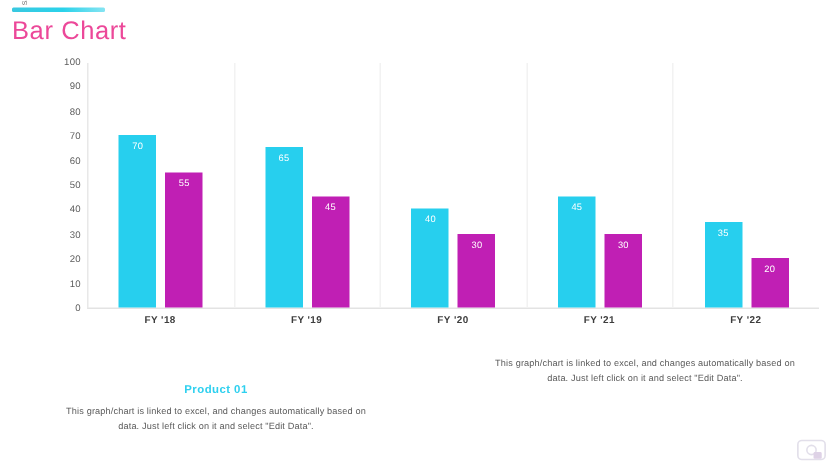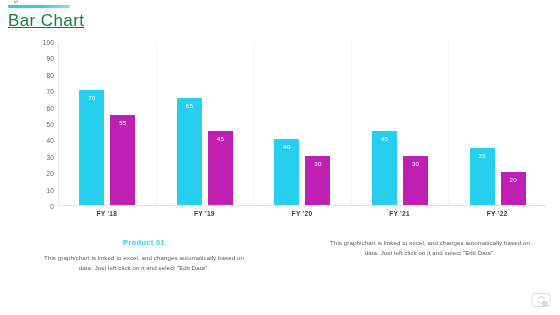--- a/index.html
+++ b/index.html
@@ -26,23 +26,22 @@
     background: linear-gradient(to right, #39c8e0, #2ad2ea 55%, #86e4f2);
     border-radius: 1px;
   }
   #page-title {
     position: absolute;
     left: 8px;
     top: 11px;
     font-size: 17px;
     font-weight: 400;
     letter-spacing: 0.4px;
-    color: #15803d;
+    color: #ec4899;
     line-height: 20px;
-    text-decoration: underline;
   }
 
   
   #chart-area {
     position: absolute;
     left: 18px;
     top: 42px;
     width: 528px;
     height: 182px;
   }
@@ -159,21 +158,21 @@
   #caption-left  { left: 44px; }
   #caption-right { left: 330px; }
 
   .caption-title {
     font-size: 7.6px;
     font-weight: bold;
     letter-spacing: 0.3px;
     line-height: 10px;
     margin-bottom: 5px;
   }
-  #caption-left .caption-title  { color: #2ed0ef; }
+  #caption-left .caption-title  { color: #2ed0ef; margin-top: 17px; }
   #caption-right .caption-title { color: #c01fb4; }
 
   .caption-body {
     font-size: 6.1px;
     line-height: 9.5px;
     color: #5a5a5a;
     letter-spacing: 0.1px;
   }
 
   

